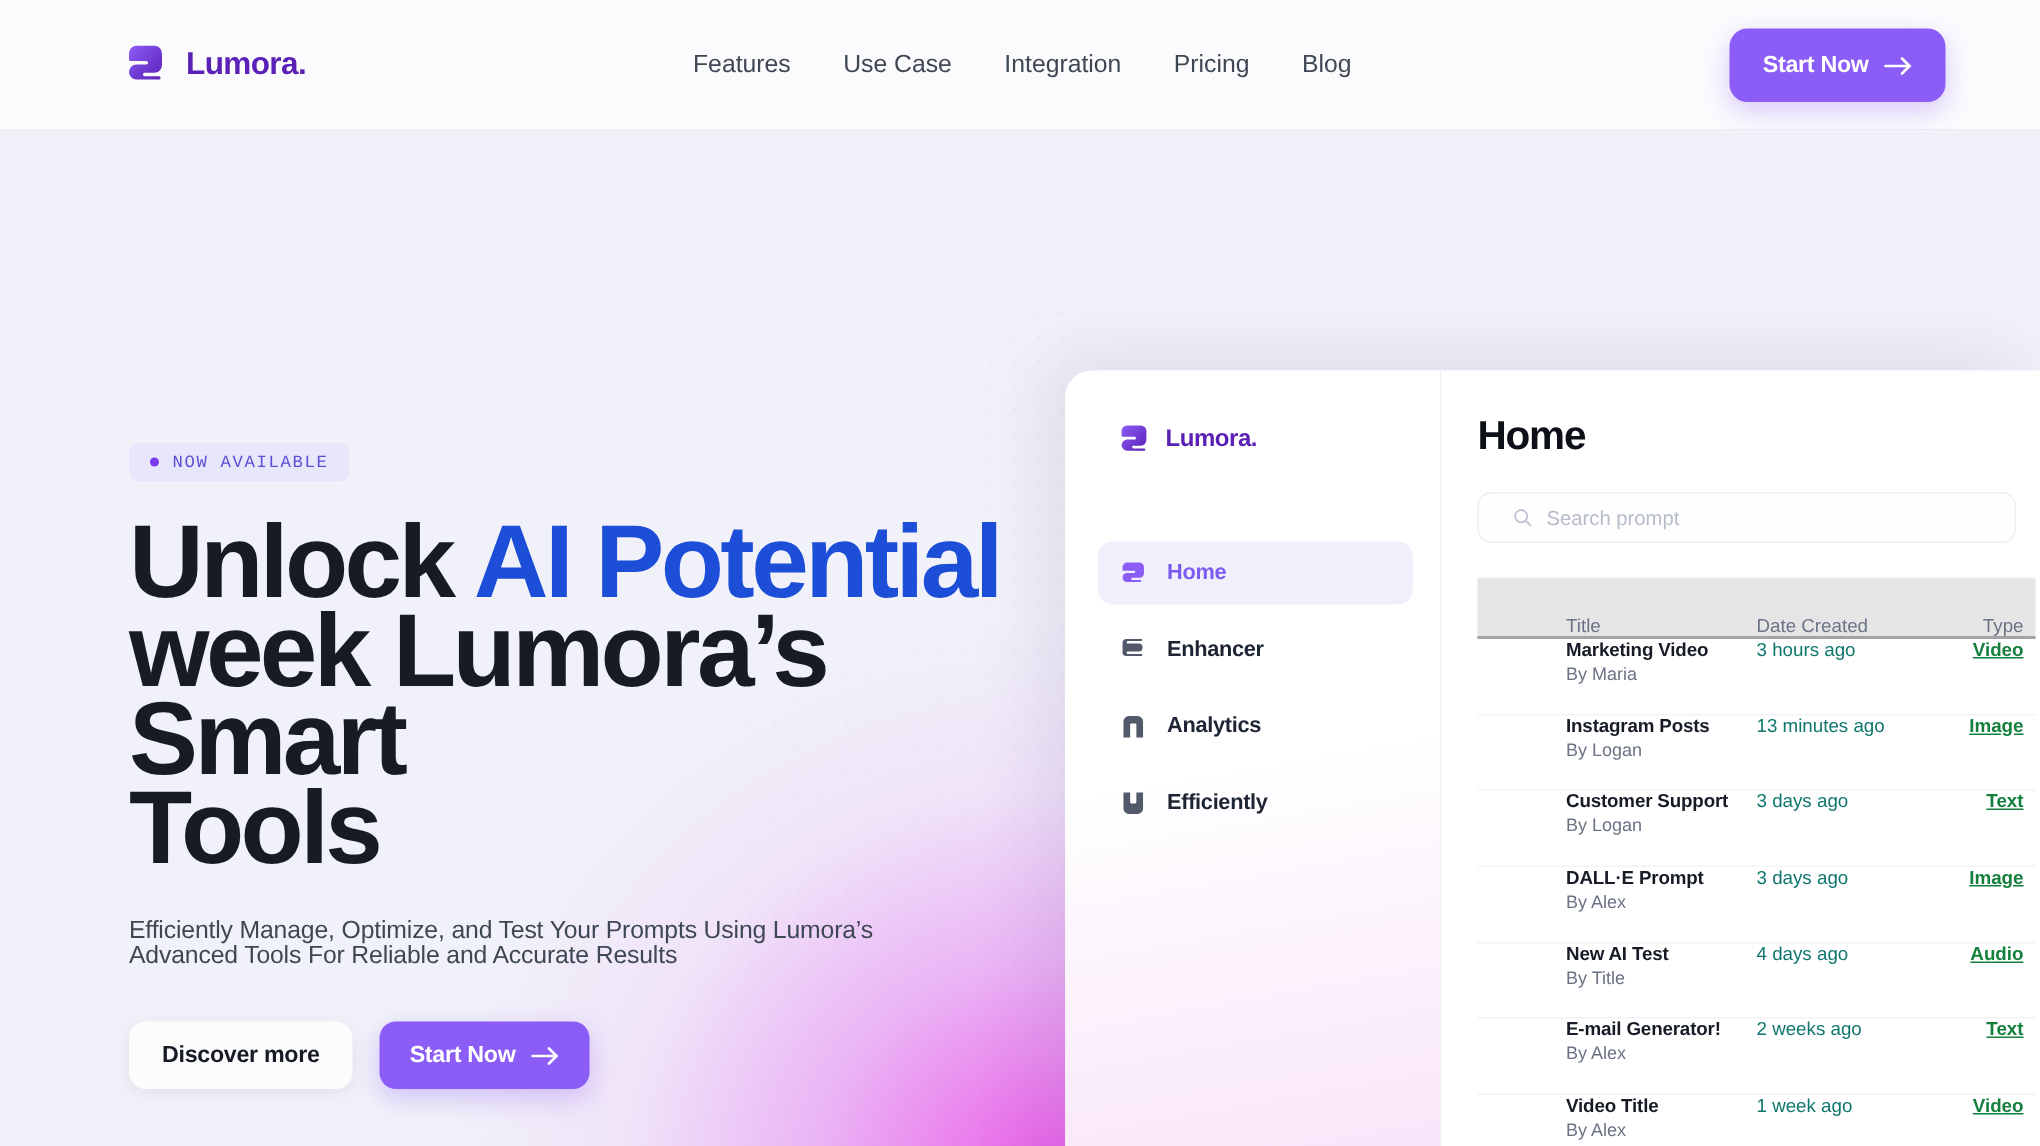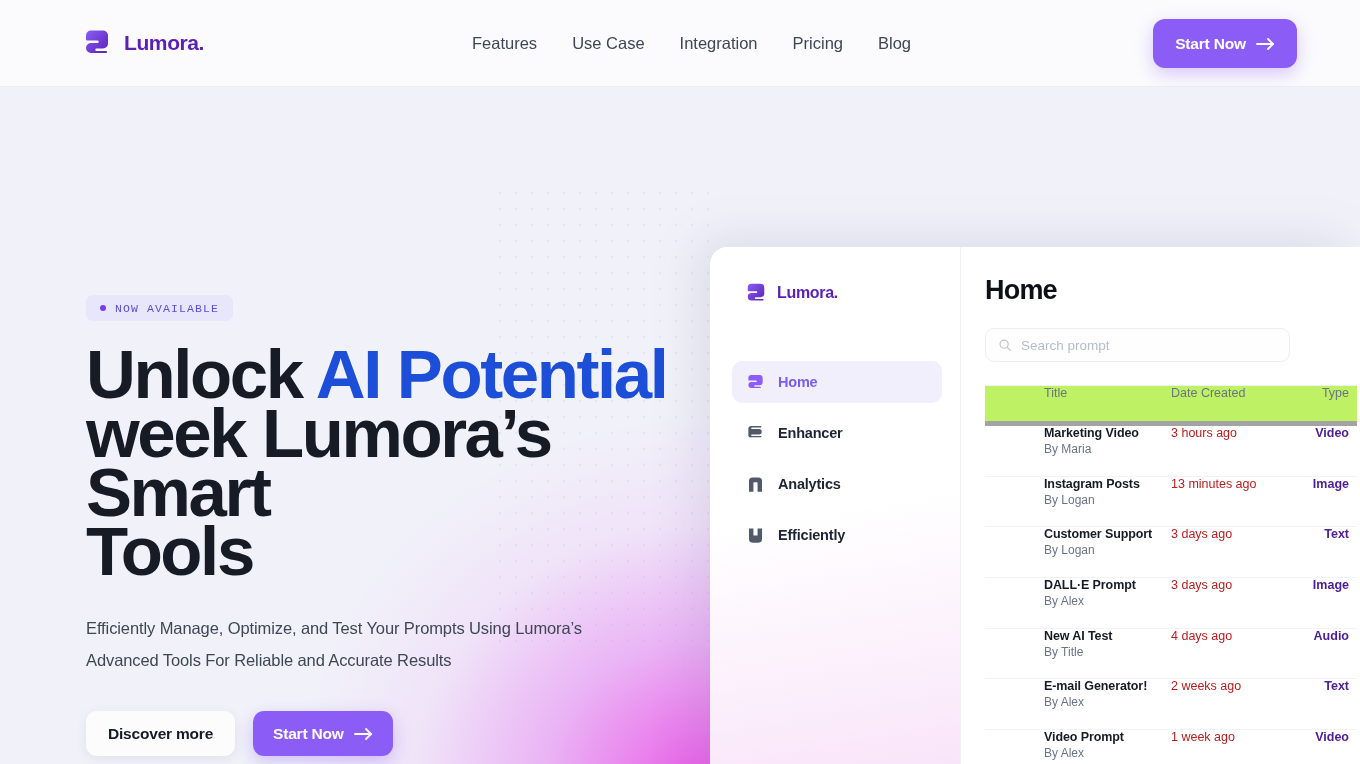--- a/index.html
+++ b/index.html
@@ -37,21 +37,21 @@
   }
   .brand-name {
     font-size: 21px;
     font-weight: bold;
     color: #5b21b6;
     letter-spacing: -0.4px;
   }
 
   .navlinks {
     position: absolute;
-    left: 472px;
+    left: 462px;
     display: flex;
     align-items: center;
     gap: 35px;
   }
   .navlink {
     font-size: 16.5px;
     color: #3f4754;
     cursor: pointer;
     white-space: nowrap;
   }
@@ -136,21 +136,21 @@
     line-height: 59px;
     font-weight: bold;
     letter-spacing: -2.4px;
     color: #161b26;
   }
   .hero-title .accent { color: #1d4ed8; }
 
   .hero-sub {
     margin-top: 31px;
     font-size: 16.5px;
-    line-height: 32px;
+    line-height: 17px;
     color: #3f4754;
     letter-spacing: -0.1px;
     max-width: 520px;
   }
 
   .hero-actions {
     margin-top: 35px;
     display: flex;
     align-items: center;
     gap: 18px;
@@ -228,54 +228,54 @@
     height: 604px;
     background: #ffffff;
     position: relative;
     padding: 28px 0 0 24px;
   }
   .panel-title {
     font-size: 27px; font-weight: bold; color: #0d1117; letter-spacing: -0.8px;
   }
   .search-box {
     margin-top: 22px;
-    width: 305px; height: 34px;
+    width: 359px; height: 34px;
     border: 1px solid #eceef3;
     border-radius: 9px;
     background: #fefeff;
     display: flex; align-items: center; gap: 9px;
-    padding: 0 12px;
+    padding: 0 22px;
     cursor: text;
   }
   .search-placeholder { font-size: 13.5px; color: #b6bcc9; }
 
   .table { margin-top: 23px; width: 372px; }
   .table-head {
     height: 41px;
-    background: #bef264;
+    background: #e5e5e5;
     border-top: 1px solid #f0f1f5;
-    border-bottom: 5px solid #a3a3a3;
-    display: flex; align-items: flex-start;
+    border-bottom: 2px solid #a3a3a3;
+    display: flex; align-items: flex-end;
   }
   .th { font-size: 12.5px; color: #6b7385; }
   .col-title { width: 186px; padding-left: 59px; }
   .col-date  { width: 118px; }
   .col-type  { width: 68px; text-align: right; padding-right: 8px; }
 
   .table-row {
     height: 50.7px;
     border-bottom: 1px solid #f2f3f7;
     display: flex; align-items: flex-start;
     cursor: pointer;
   }
   .cell-title { width: 186px; padding-left: 59px; }
   .row-title { font-size: 12.5px; font-weight: bold; color: #161b26; letter-spacing: -0.1px; }
   .row-by { font-size: 12px; color: #6b7385; margin-top: 2px; }
-  .cell-date { width: 118px; font-size: 12.5px; color: #b91c1c; }
-  .cell-type { width: 68px; text-align: right; padding-right: 8px; font-size: 12.5px; font-weight: bold; color: #4c1d95; }
+  .cell-date { width: 118px; font-size: 12.5px; color: #0f766e; }
+  .cell-type { width: 68px; text-align: right; padding-right: 8px; font-size: 12.5px; font-weight: bold; color: #15803d; text-decoration: underline; }
 
   svg { display: block; }
 </style>
 </head>
 <body>
 
 <div class="topnav">
 
   <div class="brand">
     <span class="brand-mark">
@@ -475,21 +475,21 @@
           <div class="cell-title">
             <div class="row-title">E-mail Generator!</div>
             <div class="row-by">By Alex</div>
           </div>
           <div class="cell-date">2 weeks ago</div>
           <div class="cell-type">Text</div>
         </div>
 
         <div class="table-row">
           <div class="cell-title">
-            <div class="row-title">Video Prompt</div>
+            <div class="row-title">Video Title</div>
             <div class="row-by">By Alex</div>
           </div>
           <div class="cell-date">1 week ago</div>
           <div class="cell-type">Video</div>
         </div>
 
       </div>
     </div>
   </div>
 </div>

